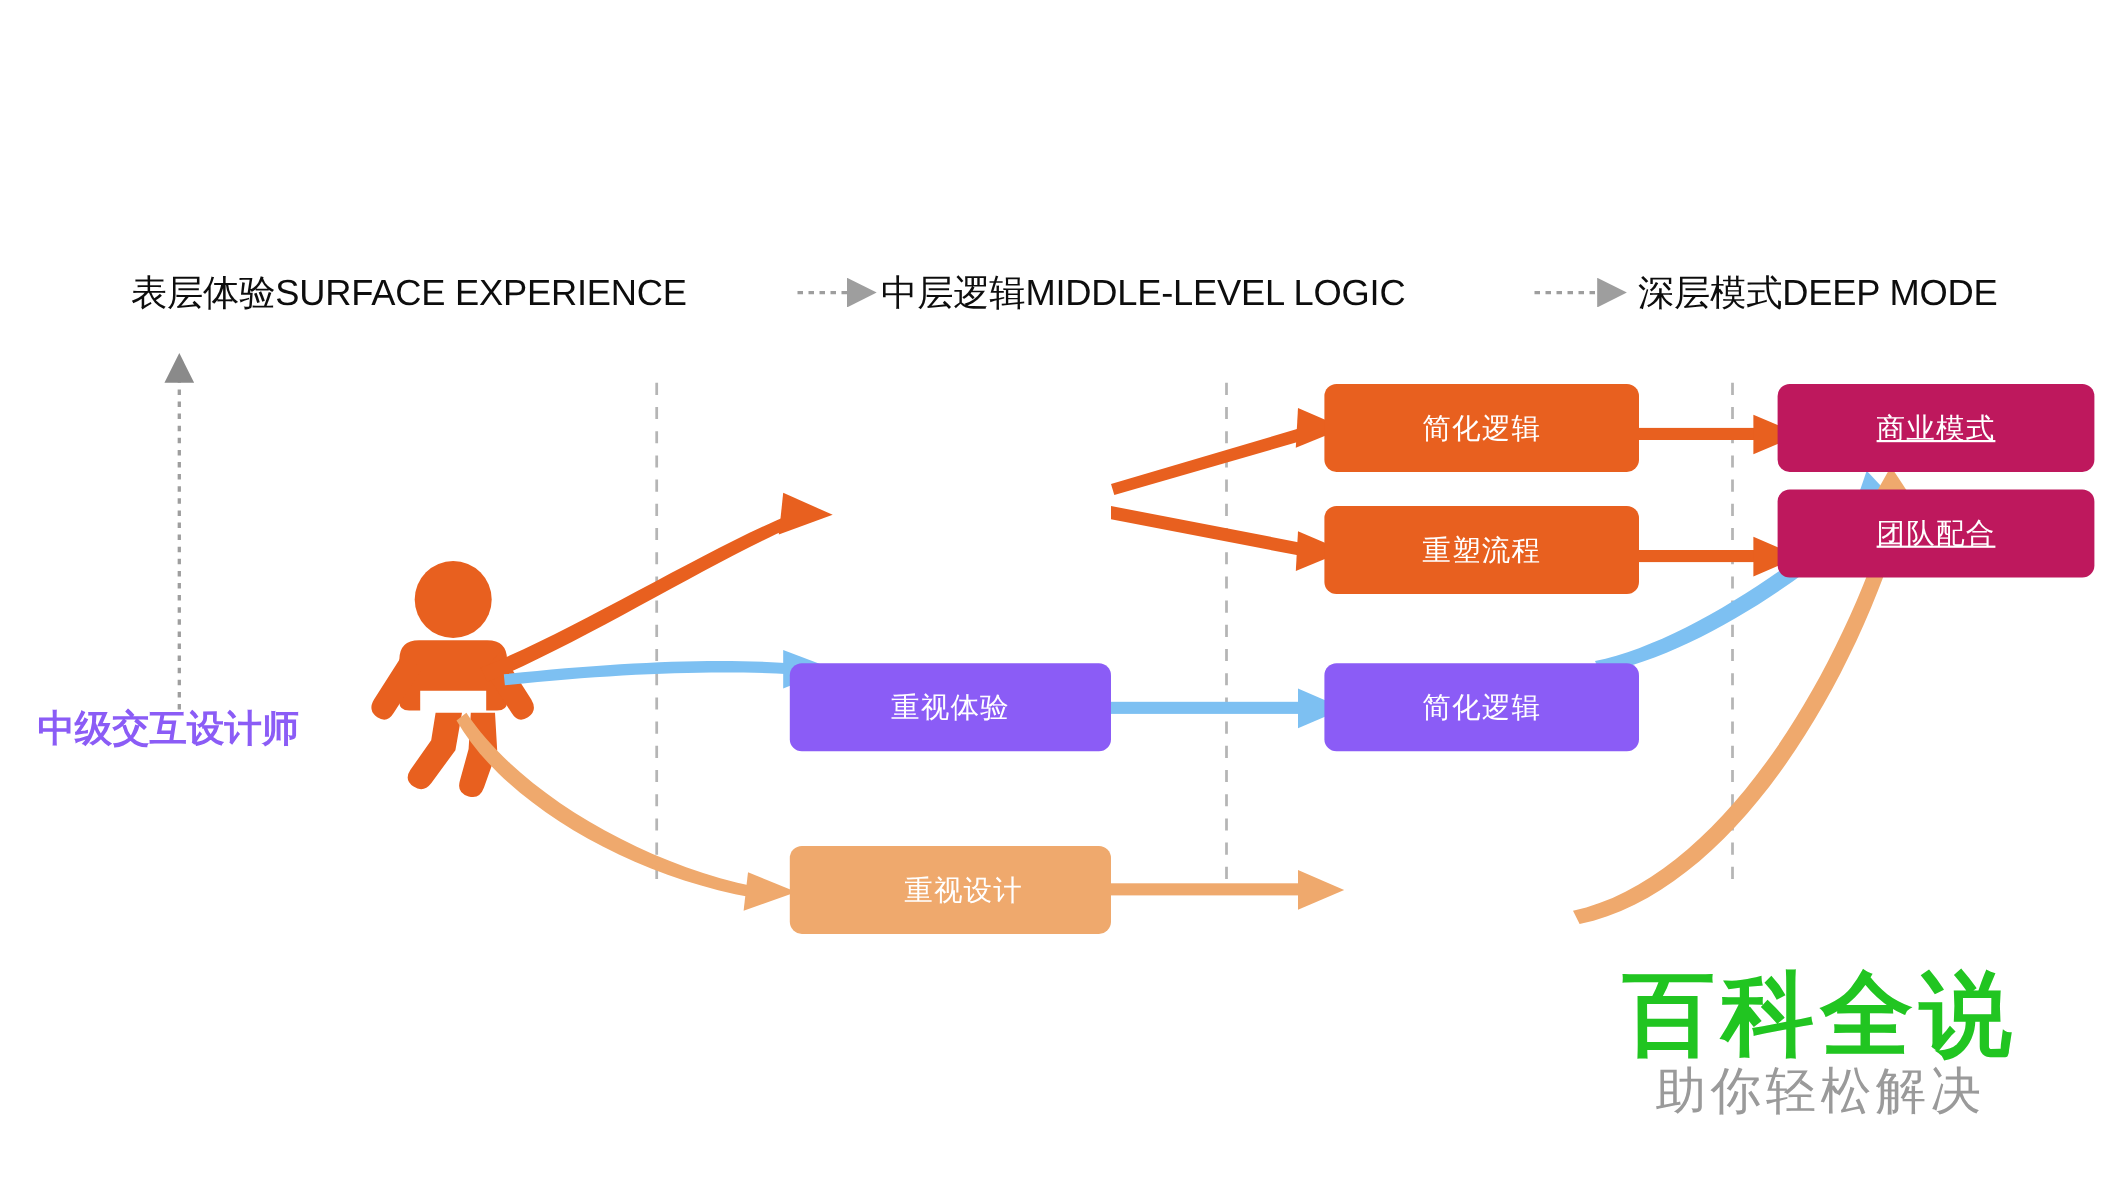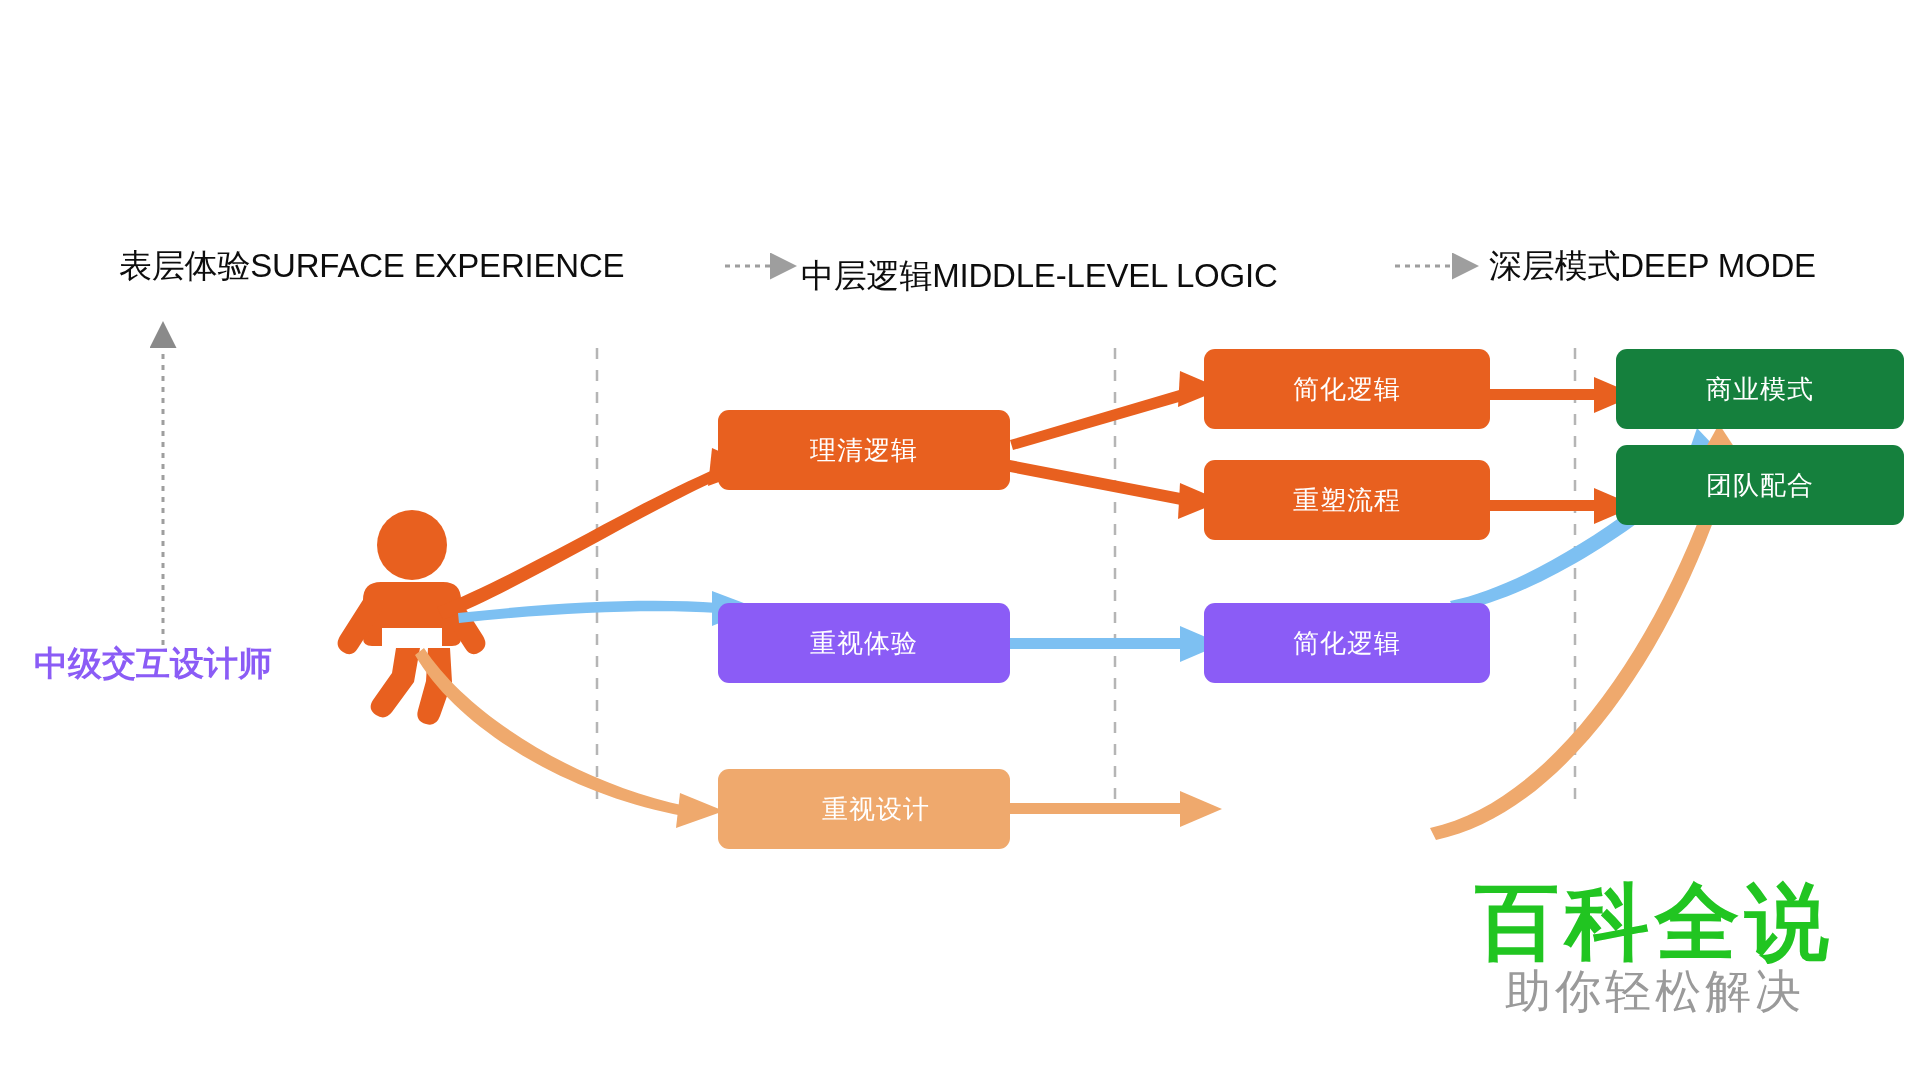--- a/index.html
+++ b/index.html
@@ -35,21 +35,21 @@
   .col-header {
     position: absolute;
     white-space: nowrap;
     font-weight: normal;
     font-size: 33px;
     color: #0d0d0d;
     letter-spacing: -0.2px;
     line-height: 1;
   }
   #hdr-surface { left: 119px; top: 249px; }
-  #hdr-middle  { left: 801px; top: 259px; }
+  #hdr-middle  { left: 801px; top: 249px; }
   #hdr-deep    { left: 1489px; top: 249px; }
 
   
   #persona-label {
     position: absolute;
     left: 34px;
     top: 646px;
     white-space: nowrap;
     font-weight: bold;
     font-size: 34px;
@@ -67,21 +67,21 @@
     justify-content: center;
     color: #ffffff;
     font-size: 26px;
     line-height: 1;
     letter-spacing: 1px;
     user-select: none;
   }
   .node.deep-orange { background: #e8601f; }
   .node.light-blue  { background: #8b5cf6; }
   .node.light-orange{ background: #efa96d; padding-left: 24px; }
-  .node.mid-blue    { background: #15803d; }
+  .node.mid-blue    { background: #be185d; text-decoration: underline; }
 
   
   .node .notch {
     position: absolute;
     right: -1px;
     bottom: -1px;
     width: 66px;
     height: 30px;
     background: #ffffff;
     border-radius: 0 0 11px 0;
@@ -187,21 +187,20 @@
              L 1734,458 C 1686,628 1572,812 1436,840 Z" fill="#efa96d"></path>
     <polygon points="1719,424 1744,462 1700,458" fill="#efa96d"></polygon>
   </svg>
 
   <div class="col-header" id="hdr-surface">表层体验SURFACE EXPERIENCE</div>
   <div class="col-header" id="hdr-middle">中层逻辑MIDDLE-LEVEL LOGIC</div>
   <div class="col-header" id="hdr-deep">深层模式DEEP MODE</div>
 
   <div id="persona-label">中级交互设计师</div>
 
-  <div class="node deep-orange" style="left:718px; top:410px; width:292px; height:80px;">理清逻辑</div>
 
   <div class="node light-blue" style="left:718px; top:603px; width:292px; height:80px;">重视体验</div>
 
   <div class="node light-orange" style="left:718px; top:769px; width:292px; height:80px;">重视设计</div>
 
   <div class="node deep-orange" style="left:1204px; top:349px; width:286px; height:80px;">简化逻辑</div>
 
   <div class="node deep-orange" style="left:1204px; top:460px; width:286px; height:80px;">重塑流程</div>
 
   <div class="node light-blue" style="left:1204px; top:603px; width:286px; height:80px;">简化逻辑</div>

